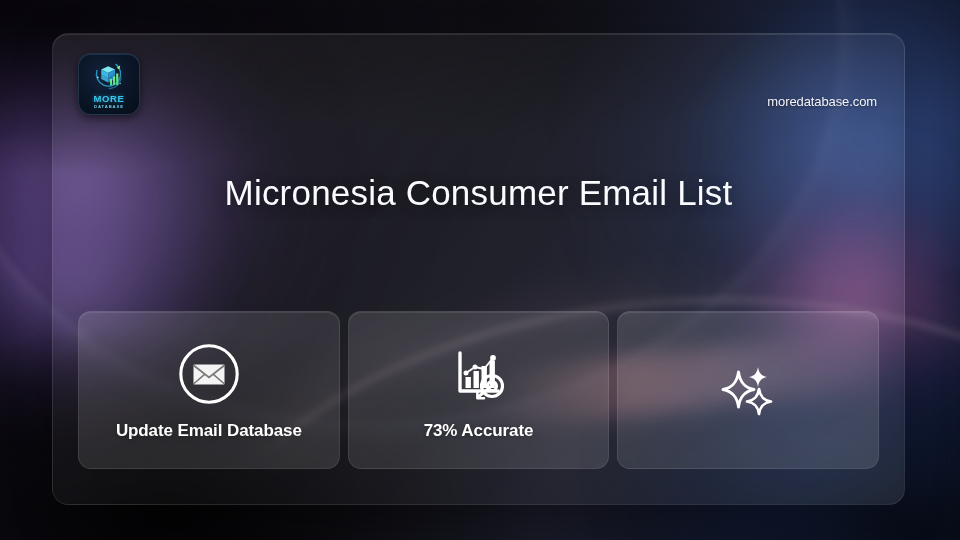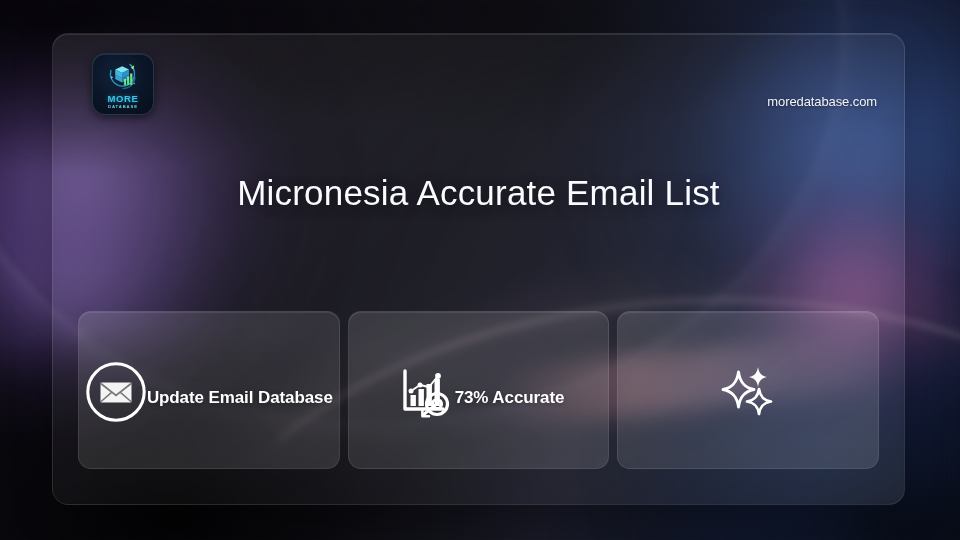--- a/index.html
+++ b/index.html
@@ -183,21 +183,21 @@
     backdrop-filter:blur(2px);
     box-shadow:
       inset 0 1px 0 rgba(255,255,255,0.10),
       0 12px 40px rgba(0,0,0,0.32);
     overflow:hidden;
   }
 
   
   .logo-tile{
     position:absolute;
-    left:39px; top:19px;
+    left:25px; top:19px;
     width:62px; height:62px;
     border-radius:13px;
     background:radial-gradient(ellipse 90% 90% at 42% 36%, #13233c 0%, #0b1628 48%, #060d18 100%);
     border:1px solid rgba(120,170,210,0.22);
     box-shadow:0 3px 10px rgba(0,0,0,0.55), inset 0 1px 0 rgba(140,190,230,0.14);
     display:flex; flex-direction:column;
     align-items:center; justify-content:center;
     overflow:hidden;
   }
   .logo-mark{ width:38px; height:33px; margin-top:1px; }
@@ -245,21 +245,21 @@
     flex:1 1 0;
     height:158px;
     border-radius:13px;
     background:linear-gradient(150deg,
       rgba(255,255,255,0.135) 0%,
       rgba(255,255,255,0.105) 55%,
       rgba(255,255,255,0.125) 100%);
     border:1px solid rgba(255,255,255,0.085);
     box-shadow:inset 0 1px 0 rgba(255,255,255,0.09);
     display:flex;
-    flex-direction:row;
+    flex-direction:column;
     align-items:center;
     justify-content:center;
     position:relative;
     overflow:hidden;
   }
   .card-icon{
     height:62px;
     display:flex; align-items:center; justify-content:center;
     margin-top:4px;
   }
@@ -323,21 +323,21 @@
 
         <circle cx="9" cy="20" r="1.1" fill="#6ee7f5"></circle>
         <circle cx="35" cy="27" r="0.9" fill="#6ee7f5" opacity="0.8"></circle>
       </svg>
       <div class="logo-word">MORE</div>
       <div class="logo-sub">DATABASE</div>
     </div>
 
     <div class="site-url">moredatabase.com</div>
 
-    <div class="title">Micronesia Accurate Email List</div>
+    <div class="title">Micronesia Consumer Email List</div>
 
     <div class="cards">
 
       <div class="card">
         <div class="card-icon">
           <svg width="62" height="62" viewBox="0 0 62 62">
             <circle cx="31" cy="31" r="28.2" fill="none" stroke="#ffffff" stroke-width="3.1"></circle>
             <g>
               <rect x="15.5" y="21.5" width="31" height="20" rx="1" fill="#f4f4f4"></rect>
               <path d="M15.5 22.2 L31 34.4 L46.5 22.2" fill="none" stroke="#7a7a7a" stroke-width="1.9"></path>

